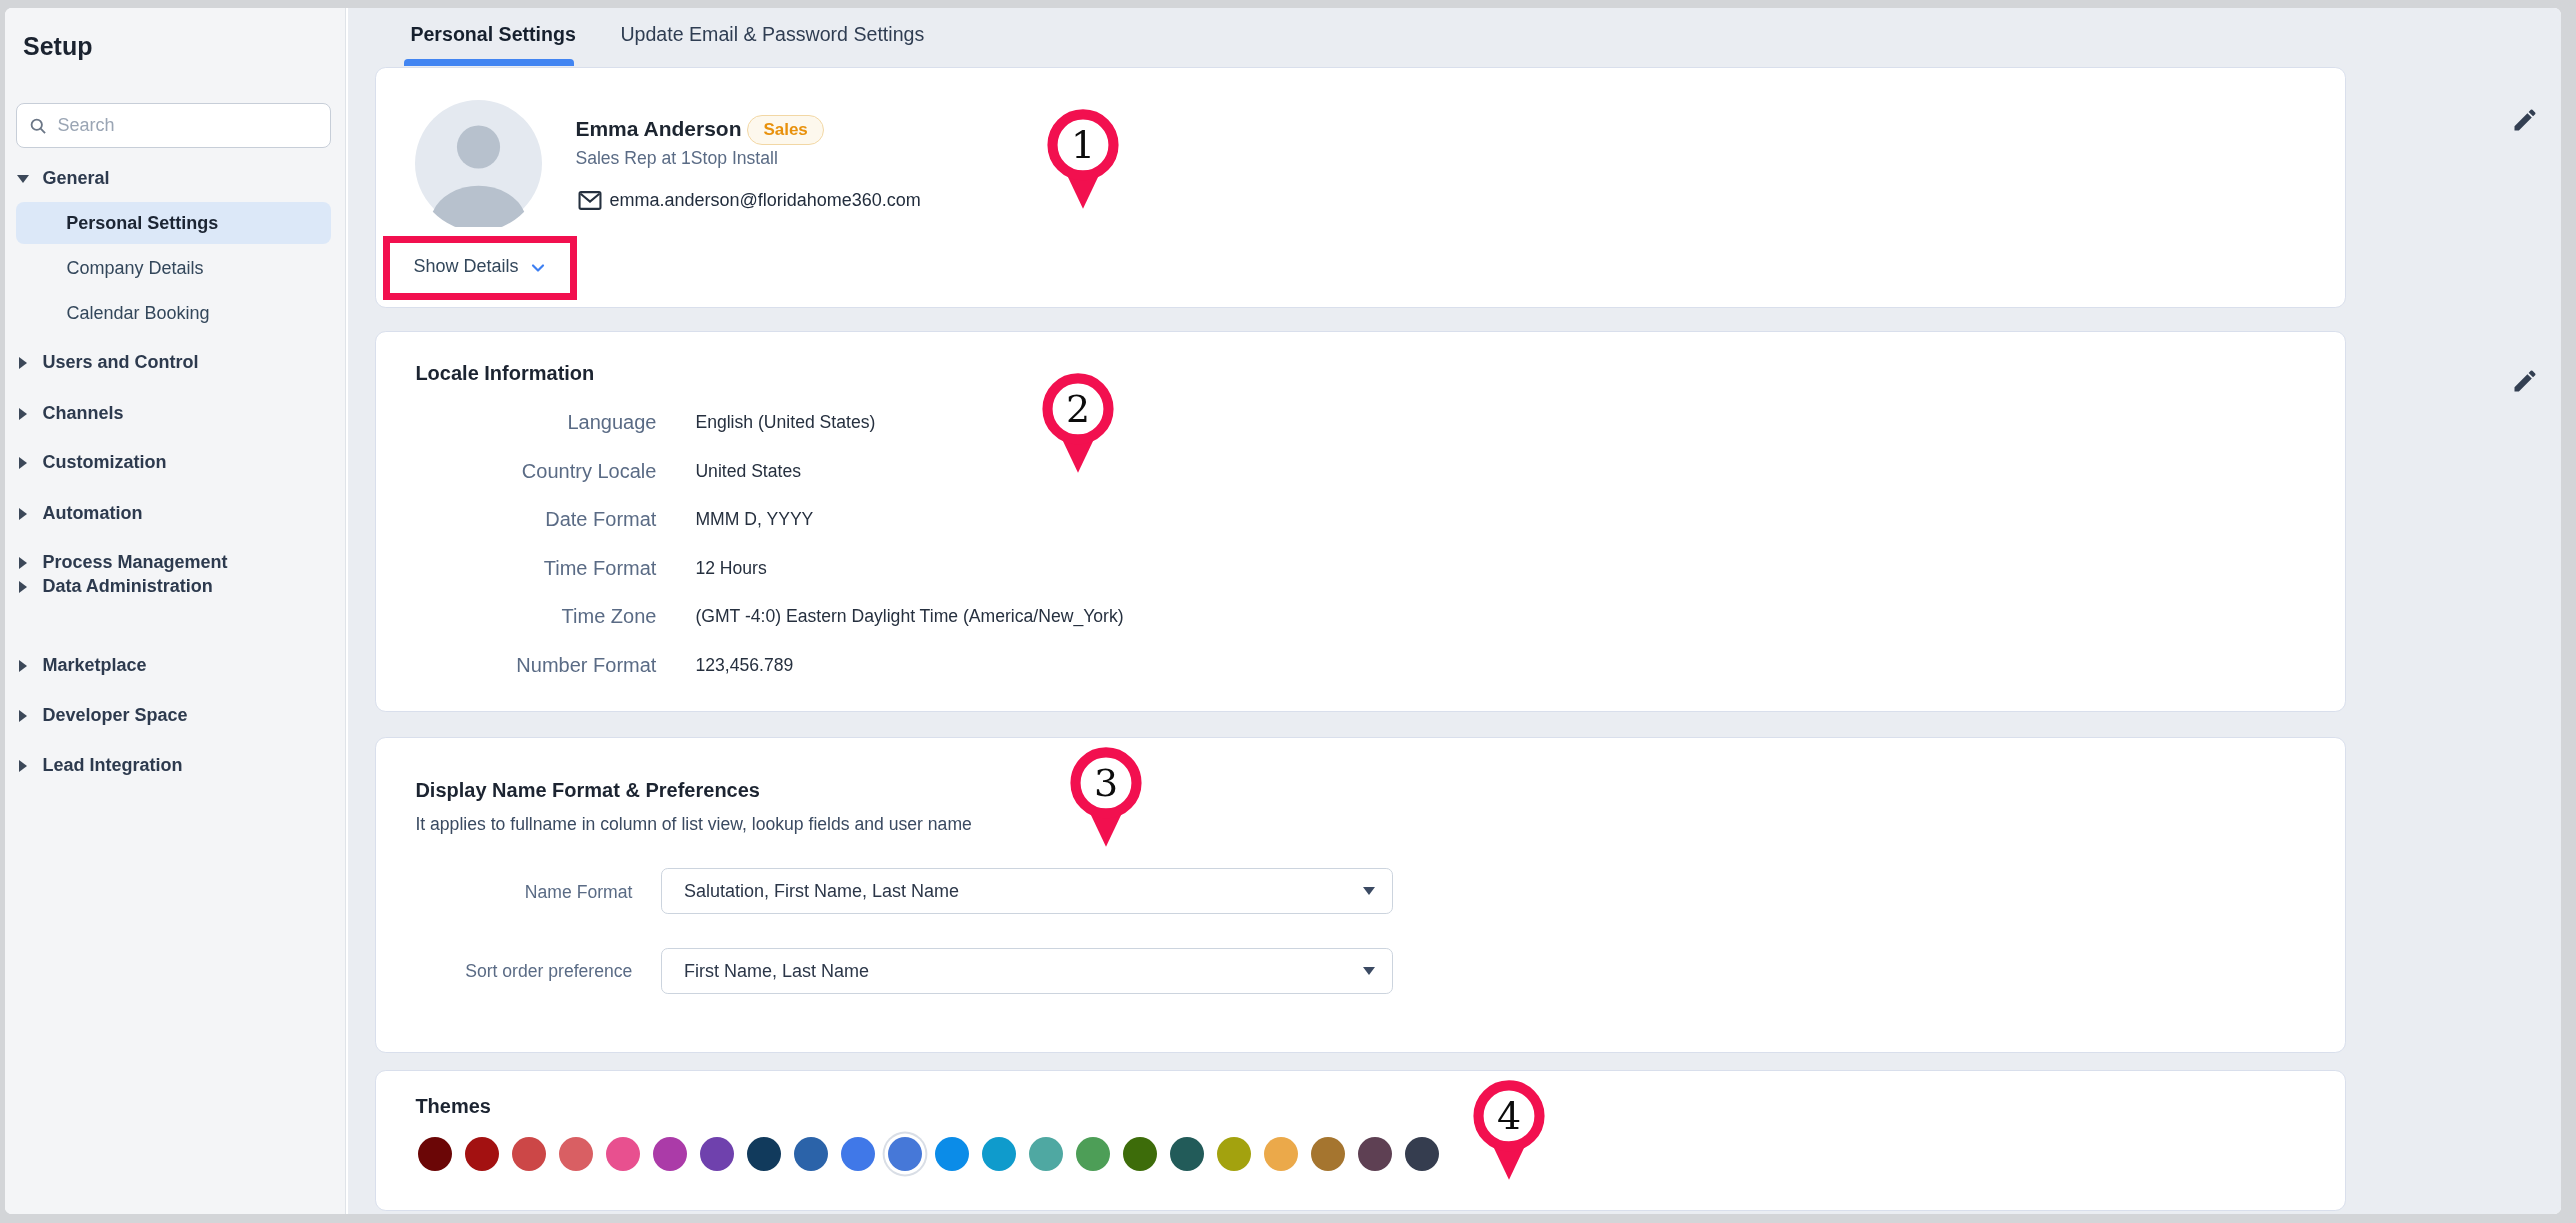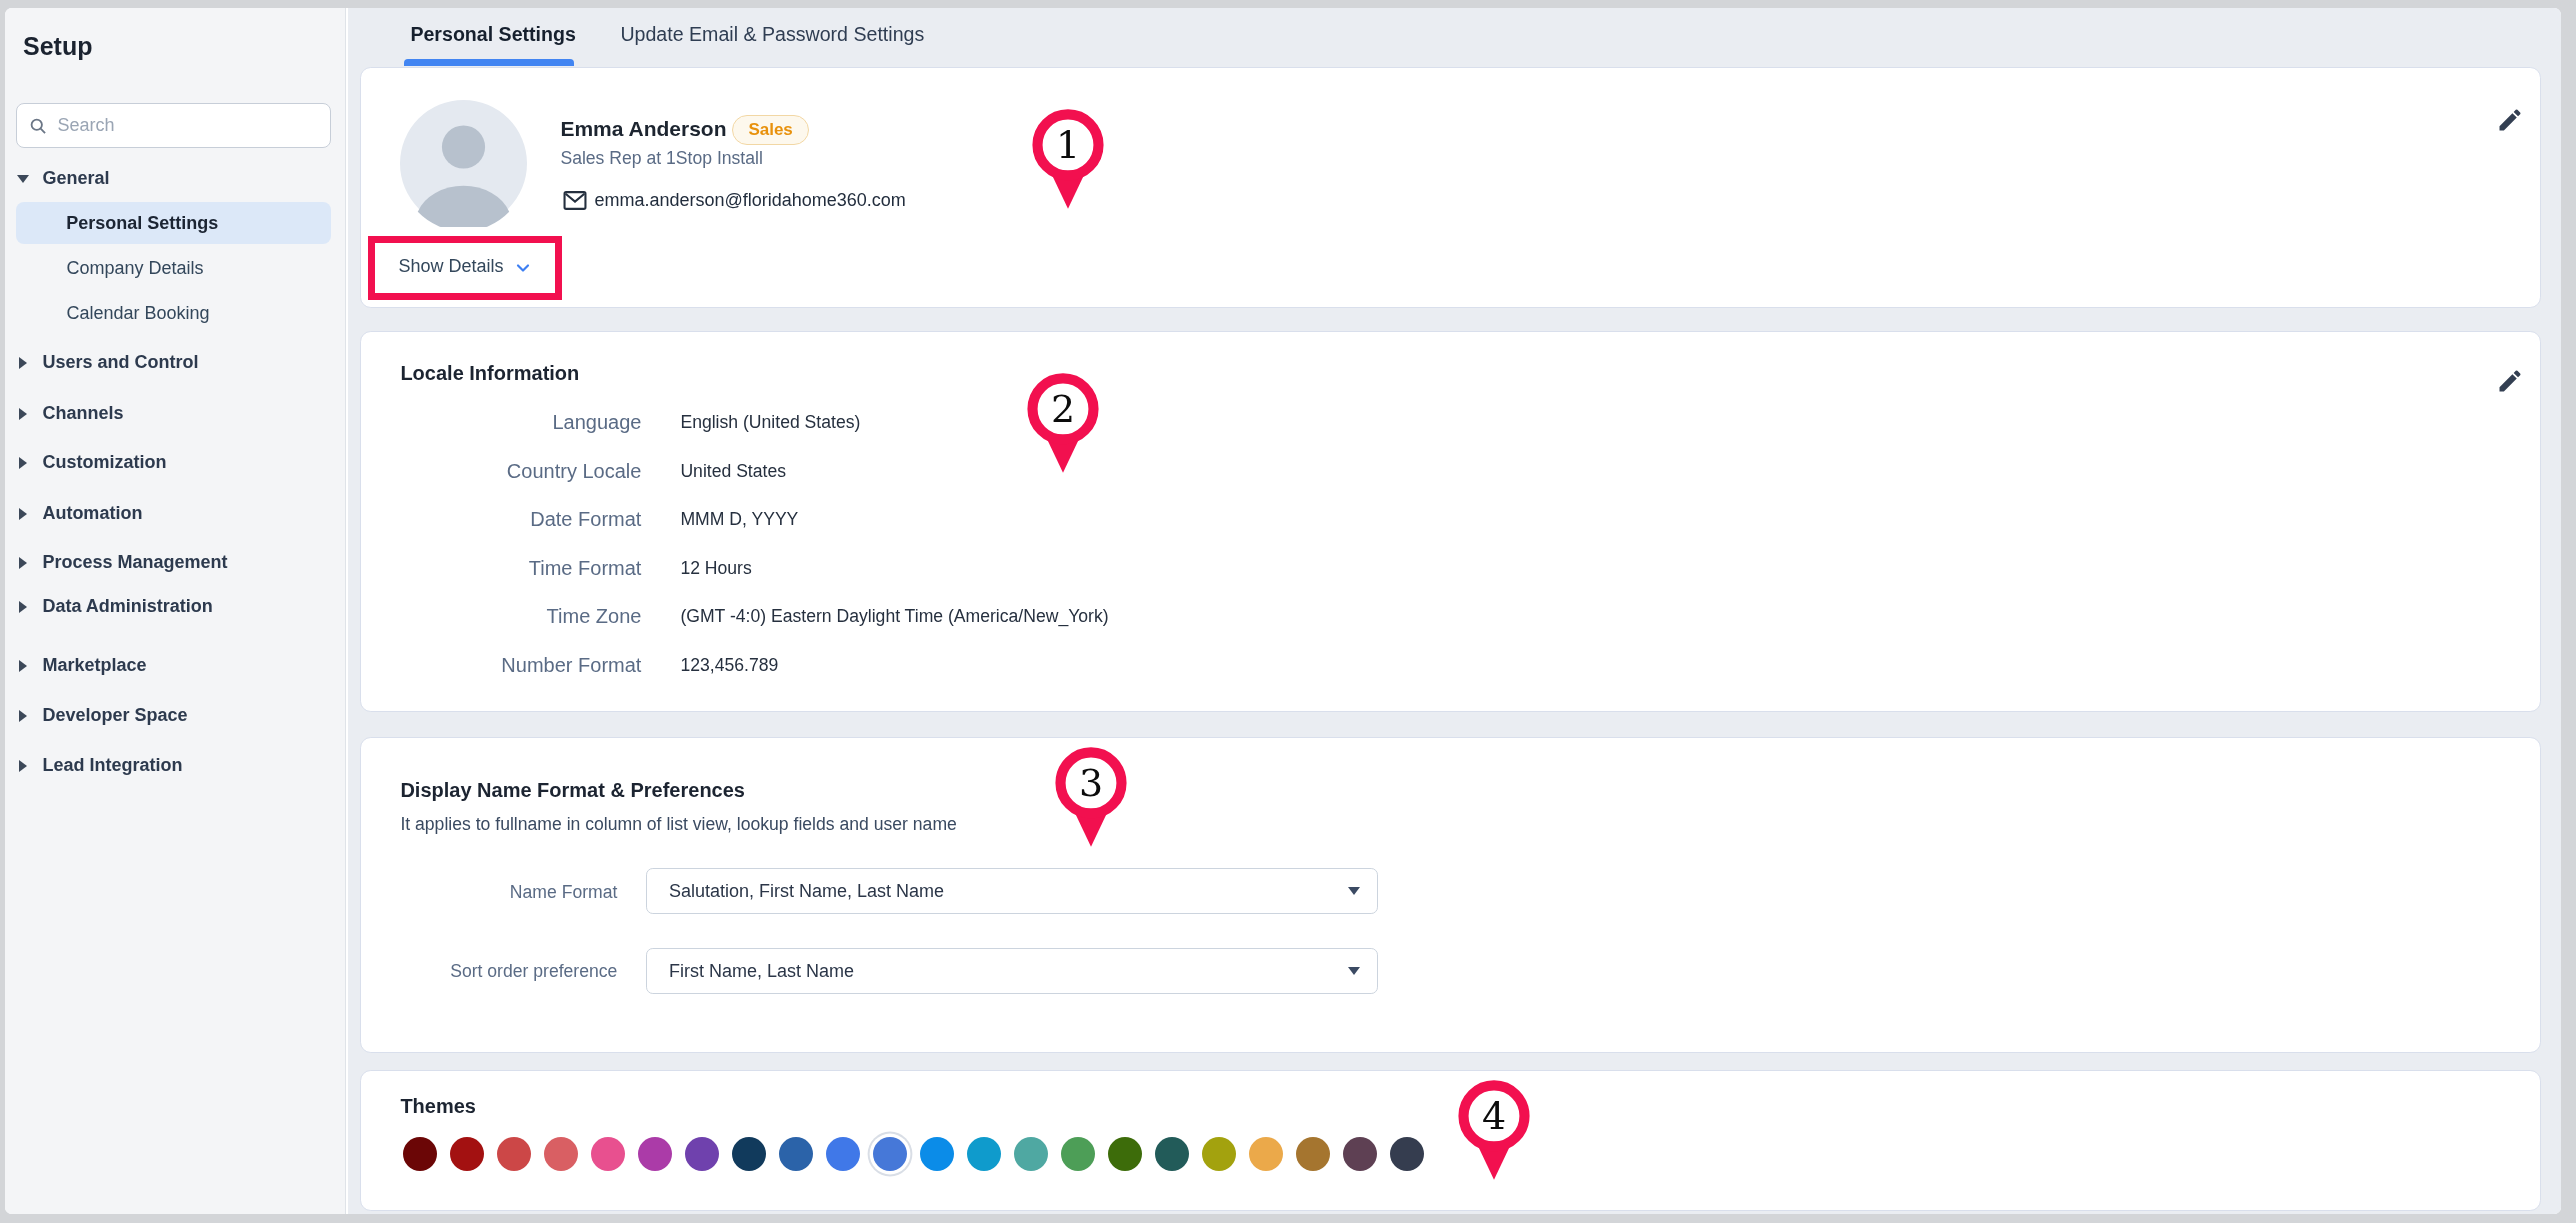--- a/index.html
+++ b/index.html
@@ -21,21 +21,21 @@
   .nav-child .lbl { margin-left:61px; }
   .nav-selected { left:10.8px; width:315px; height:42px; background:#dce8f8; border-radius:8px; font-weight:700; color:#1c2533; }
   .nav-selected .lbl { margin-left:50px; }
 
   
   .content { position:absolute; left:343px; top:0; right:0; bottom:0; background:#eaedf2; }
   .tab { position:absolute; top:15px; height:27px; font-size:19.6px; color:#2f3d52; cursor:pointer; }
   .tab.active { font-weight:700; color:#16202e; }
   .tab-underline { position:absolute; left:56px; top:51px; width:170px; height:7.4px; background:#4285f2; border-radius:4px 4px 0 0; }
 
-  .card { position:absolute; left:12px; width:2181px; background:#fff; border:1.4px solid #d9dfec; border-radius:10.8px; }
+  .card { position:absolute; left:27px; width:1971px; background:#fff; border:1.4px solid #d9dfec; border-radius:10.8px; }
   .card-title { position:absolute; left:39px; font-size:20px; font-weight:700; color:#1c2431; }
   .pencil { position:absolute; left:2135px; width:28px; height:28px; cursor:pointer; }
 
   
   .card-profile { top:59px; height:241px; }
   .avatar { position:absolute; left:39px; top:32px; width:127px; height:127px; }
   .p-name { position:absolute; left:199px; top:49px; font-size:21px; font-weight:700; color:#1d2530; }
   .p-badge { position:absolute; left:371px; top:47px; height:30px; padding:0 15px; border:1.4px solid #f2d7a4; background:#fdf8ed; border-radius:15px; color:#e8910c; font-size:17px; font-weight:700; line-height:27px; }
   .p-role { position:absolute; left:199px; top:80px; font-size:17.6px; color:#5a6b85; }
   .p-mail-ic { position:absolute; left:201px; top:121px; }
@@ -112,21 +112,21 @@
       <span class="lbl">Customization</span>
     </div>
     <div class="nav-row nav-top" style="top:484px">
       <span class="tri-right"></span>
       <span class="lbl">Automation</span>
     </div>
     <div class="nav-row nav-top" style="top:533px">
       <span class="tri-right"></span>
       <span class="lbl">Process Management</span>
     </div>
-    <div class="nav-row nav-top" style="top:577px">
+    <div class="nav-row nav-top" style="top:557px">
       <span class="tri-right"></span>
       <span class="lbl">Data Administration</span>
     </div>
     <div class="nav-row nav-top" style="top:636px">
       <span class="tri-right"></span>
       <span class="lbl">Marketplace</span>
     </div>
     <div class="nav-row nav-top" style="top:686px">
       <span class="tri-right"></span>
       <span class="lbl">Developer Space</span>

